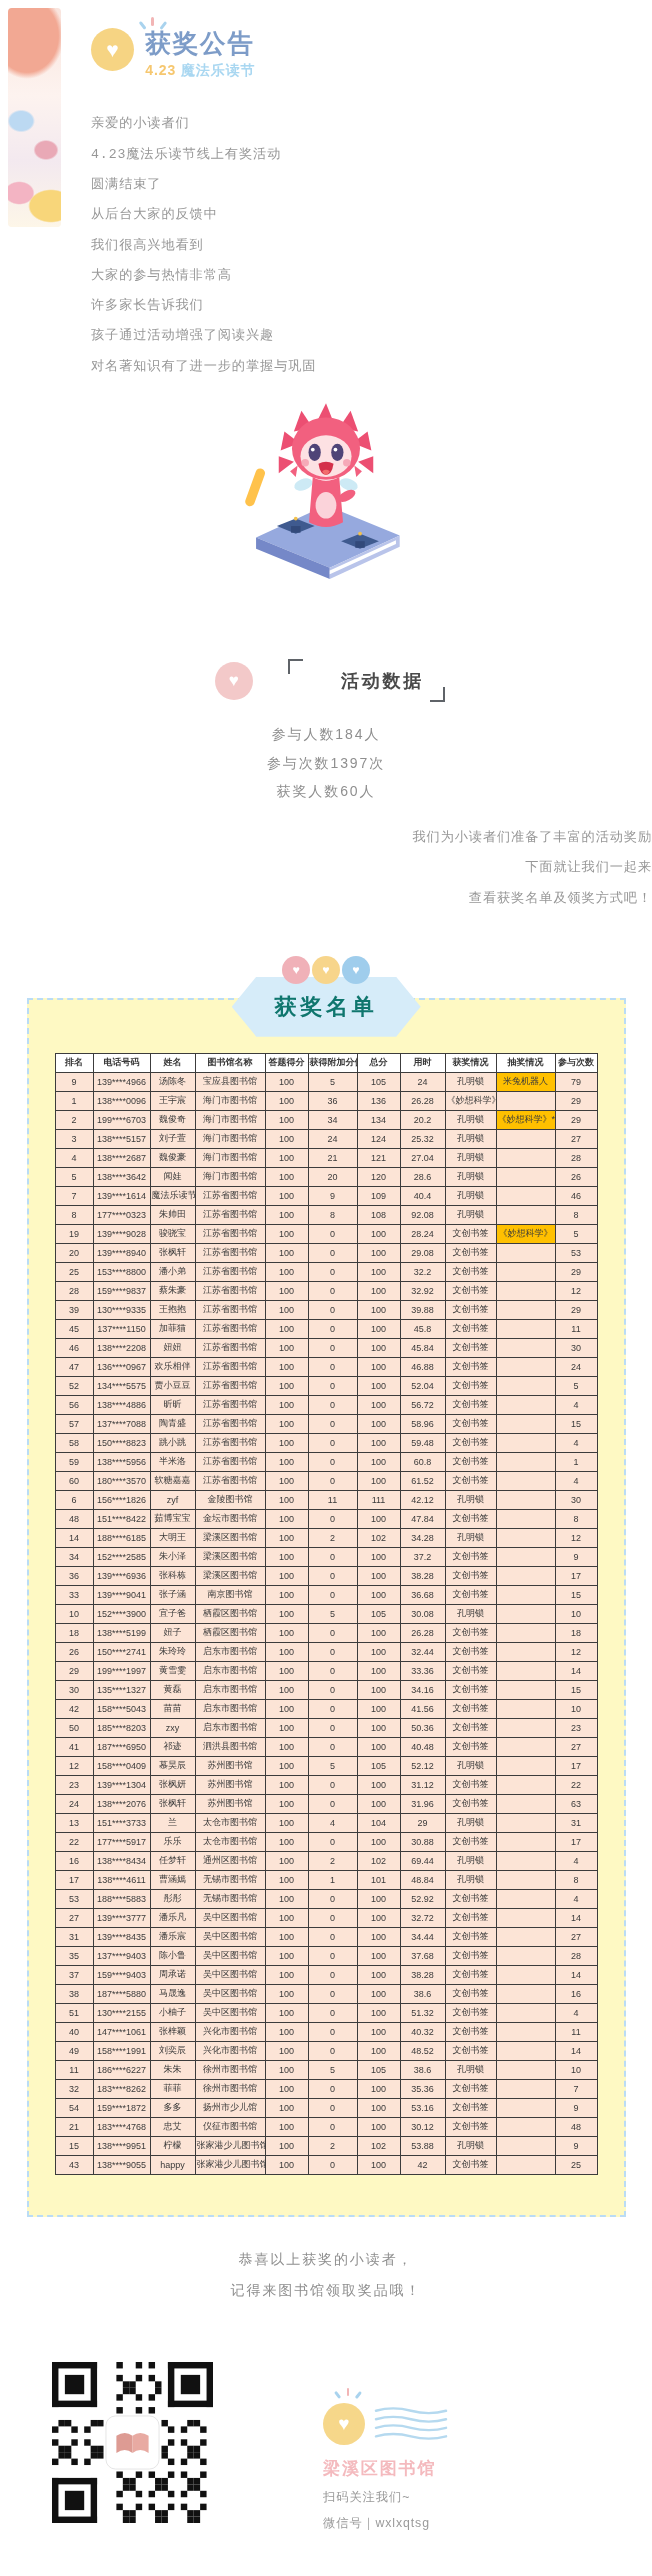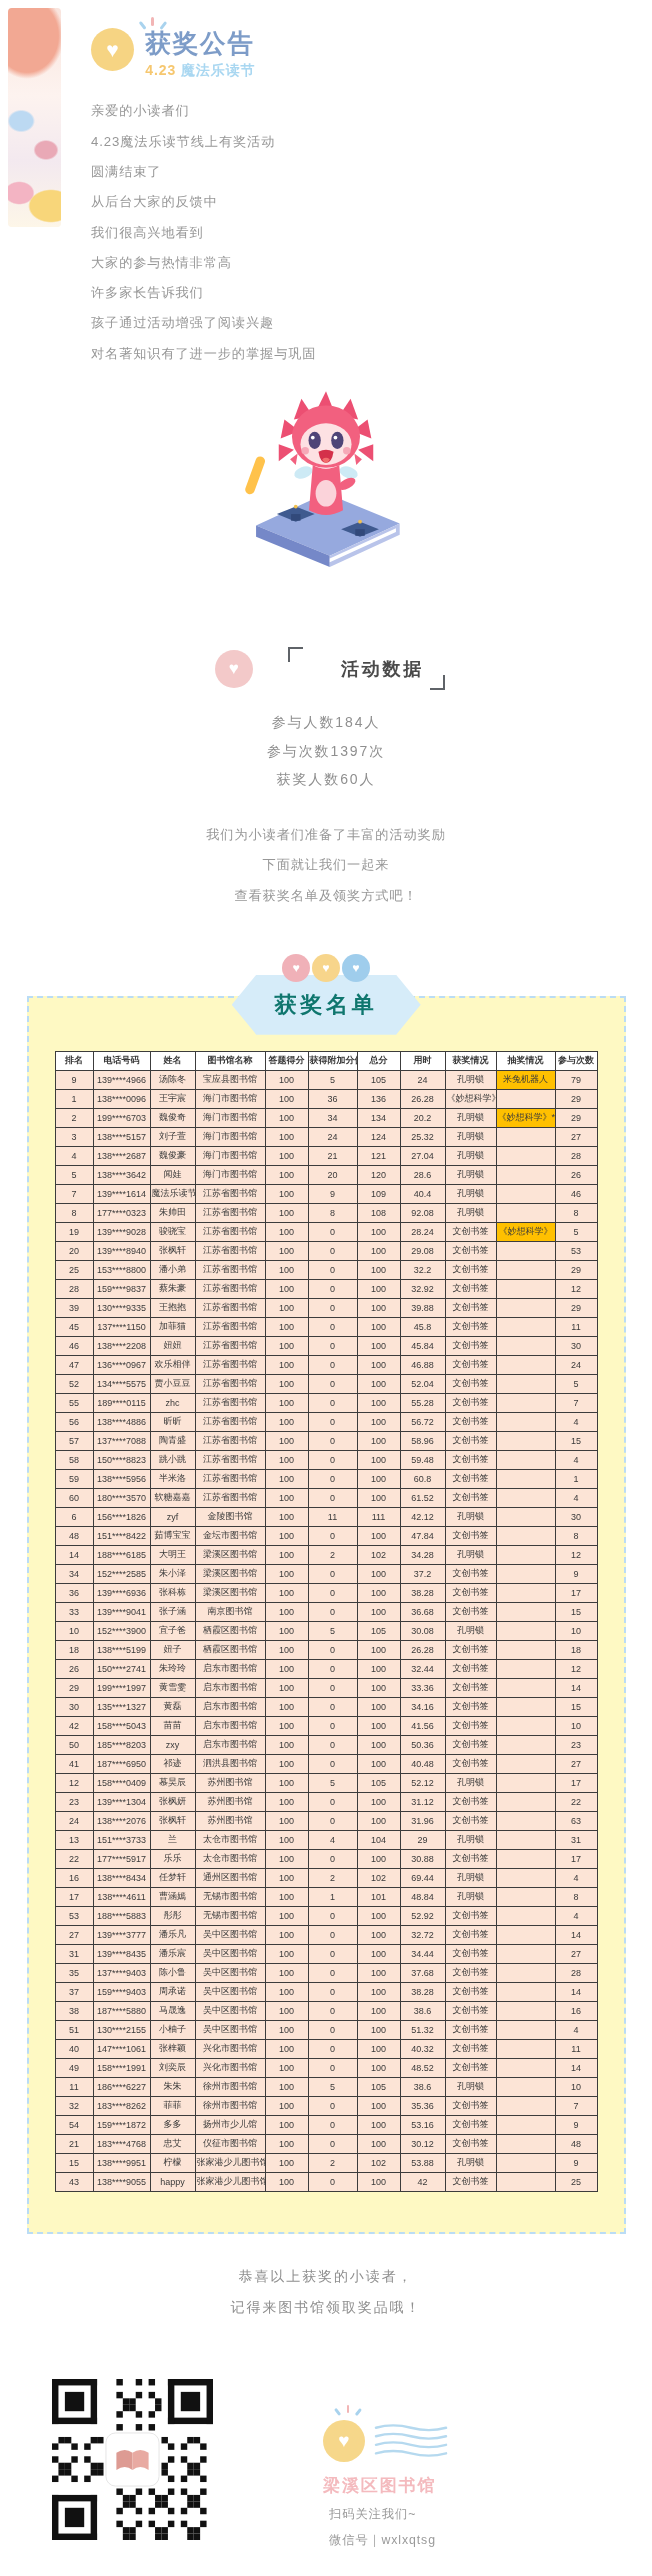--- a/index.html
+++ b/index.html
@@ -25,42 +25,42 @@
   .sparkle i.s2{left:12.3px;top:0;background:#f2b5b5;}
   .sparkle i.s3{left:23px;top:3.8px;transform:rotate(38deg);}
   .heart-badge{width:43px;height:43px;border-radius:50%;background:#f6d483;display:flex;
     align-items:center;justify-content:center;color:#fff;font-size:21px;flex:0 0 auto;}
   .hero-text{margin-left:11.3px;}
   .hero-title{font-size:25.5px;font-weight:bold;color:#7d9cc8;letter-spacing:1.9px;line-height:1.2;}
   .hero-sub{margin-top:3.8px;font-size:14px;font-weight:bold;letter-spacing:0.9px;}
   .hero-sub .y{color:#f6c76f;} .hero-sub .b{color:#a9d7f1;}
 
   
-  .intro{margin:22px 0 0 91px;}
+  .intro{margin:34px 0 0 91px;font-family:Liberation Mono, monospace;}
   .intro p{margin:0 0 12.3px 0;font-size:13.2px;color:#979797;letter-spacing:0.9px;}
 
   
   .mascot{display:block;margin:15px auto 0 auto;}
 
   
   .sec-head{margin-top:83px;display:flex;align-items:center;justify-content:center;}
   .sec-heart{width:38px;height:38px;border-radius:50%;background:#f3c9c9;color:#fff;font-size:17px;
     display:flex;align-items:center;justify-content:center;margin-right:43px;}
   .sec-title-wrap{position:relative;padding:5.7px 13.2px;}
   .sec-title-wrap:before{content:"";position:absolute;left:-7.6px;top:-3.8px;width:13.2px;height:13.2px;
     border-left:2.8px solid #5f6368;border-top:2.8px solid #5f6368;}
   .sec-title-wrap:after{content:"";position:absolute;right:-7.6px;bottom:-3.8px;width:13.2px;height:13.2px;
     border-right:2.8px solid #5f6368;border-bottom:2.8px solid #5f6368;}
   .sec-title{position:relative;font-size:18px;font-weight:bold;color:#4a4a4a;letter-spacing:2.8px;}
   .sec-title em{position:absolute;left:-5.7px;right:-9.4px;bottom:-1.9px;height:11.3px;background:#fbe8a6;z-index:-1;}
   .sec-title span{position:relative;z-index:1;font-style:normal;margin-left:32px;}
 
   .stats{margin-top:26.5px;text-align:center;}
   .stats p{margin:0 0 10.4px 0;font-size:14px;color:#8f8f8f;letter-spacing:1.9px;}
-  .prize-note{margin-top:37px;text-align:center;}
+  .prize-note{margin-top:27px;text-align:right;}
   .prize-note p{margin:0 0 12.3px 0;font-size:13.2px;color:#979797;letter-spacing:0.9px;}
 
   
   .list-section{position:relative;margin:91px 26.5px 0 26.5px;}
   .banner{position:absolute;top:-42px;left:50%;transform:translateX(-50%);width:198px;z-index:2;}
   .ribbon{position:absolute;top:21px;left:4.7px;width:189px;height:60px;background:#d6ecf9;
     clip-path:polygon(13% 0%,87% 0%,100% 50%,87% 100%,13% 100%,0% 50%);}
   .banner-hearts{position:relative;display:flex;justify-content:center;}
   .banner-hearts b{width:28px;height:28px;border-radius:50%;color:#fff;font-size:12.3px;font-weight:normal;
     display:flex;align-items:center;justify-content:center;margin:0 0.9px;}
@@ -90,21 +90,21 @@
   .follow-sparkle{position:relative;width:28px;height:13.2px;margin-left:13.2px;}
   .follow-sparkle i{position:absolute;display:block;width:2.8px;height:7.6px;border-radius:1.9px;background:#a9d3ee;}
   .follow-sparkle i.s1{left:0;top:2.8px;transform:rotate(-38deg);}
   .follow-sparkle i.s2{left:10.4px;top:0;background:#f2b5b5;}
   .follow-sparkle i.s3{left:21px;top:2.8px;transform:rotate(38deg);}
   .follow-logo{display:flex;align-items:center;margin-top:1.9px;}
   .follow-heart{width:42px;height:42px;border-radius:50%;background:#f6d78a;color:#fff;font-size:19px;
     display:flex;align-items:center;justify-content:center;}
   .waves{margin-left:9.4px;}
   .lib-name{margin-top:11.3px;font-size:17px;font-weight:bold;color:#f4babe;letter-spacing:1.9px;}
-  .follow-line{margin-top:9.4px;font-size:12.3px;color:#9a9a9a;letter-spacing:0.9px;margin-left:6px;}
+  .follow-line{margin-top:9.4px;font-size:12.3px;color:#9a9a9a;letter-spacing:0.9px;}
 </style>
 </head>
 <body>
 
 <div class="page">
 
   <div class="deco-strip"></div>
 
   <div class="hero">
     <div class="sparkle">
@@ -453,33 +453,20 @@
               <td>134****5575</td>
               <td>贾小豆豆</td>
               <td>江苏省图书馆</td>
               <td>100</td>
               <td>0</td>
               <td>100</td>
               <td>52.04</td>
               <td>文创书签</td>
               <td></td>
               <td>5</td>
-            </tr>
-            <tr>
-              <td>55</td>
-              <td>189****0115</td>
-              <td>zhc</td>
-              <td>江苏省图书馆</td>
-              <td>100</td>
-              <td>0</td>
-              <td>100</td>
-              <td>55.28</td>
-              <td>文创书签</td>
-              <td></td>
-              <td>7</td>
             </tr>
             <tr>
               <td>56</td>
               <td>138****4886</td>
               <td>昕昕</td>
               <td>江苏省图书馆</td>
               <td>100</td>
               <td>0</td>
               <td>100</td>
               <td>56.72</td>

